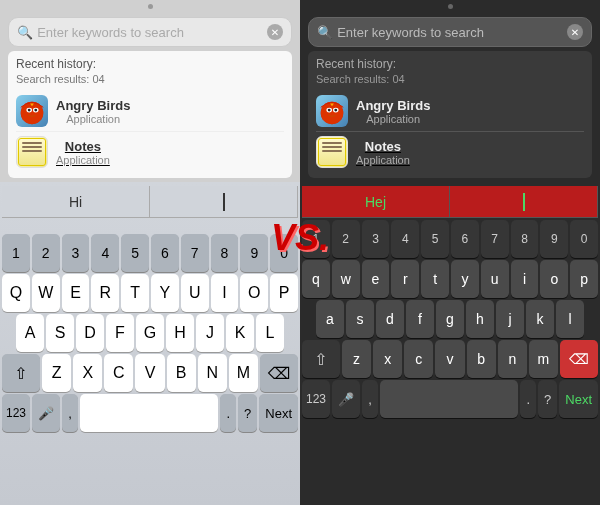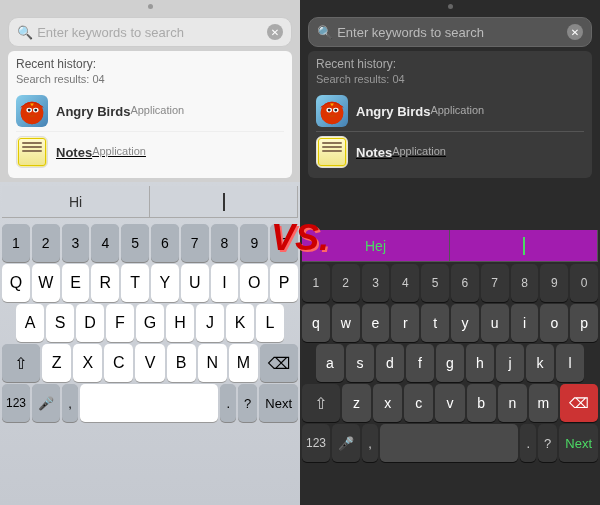--- a/index.html
+++ b/index.html
@@ -184,21 +184,21 @@
       background: linear-gradient(135deg, #87ceeb, #4682b4);
     }
 
     .app-icon-notes {
       background: linear-gradient(135deg, #fffacd, #f0e68c);
       border: 1px solid #ddd;
     }
 
     .result-text {
       display: flex;
-      flex-direction: row;
+      flex-direction: column;
       text-align: center;
     }
 
     .result-name {
       font-size: 13px;
       font-weight: 600;
       color: #333;
     }
 
     .result-name-dark {
@@ -233,31 +233,30 @@
       flex-direction: column;
       padding: 4px 2px 2px 2px;
     }
 
     
     .predictive-bar {
       display: flex;
       height: 32px;
       background: #d0d4da;
       border-bottom: 1px solid #aaa;
-      margin-bottom: 6px;
+      margin-bottom: 16px;
       justify-content: flex-end;
     }
 
     .predictive-bar-dark {
       display: flex;
       height: 32px;
-      background: #a21caf;
+      background: #b91c1c;
       border-bottom: 1px solid #555;
       margin-bottom: 2px;
-      margin-top: 44px;
     }
 
     .pred-word {
       flex: 1;
       display: flex;
       align-items: center;
       justify-content: center;
       font-size: 14px;
       color: #333;
       border-right: 1px solid #aaa;

